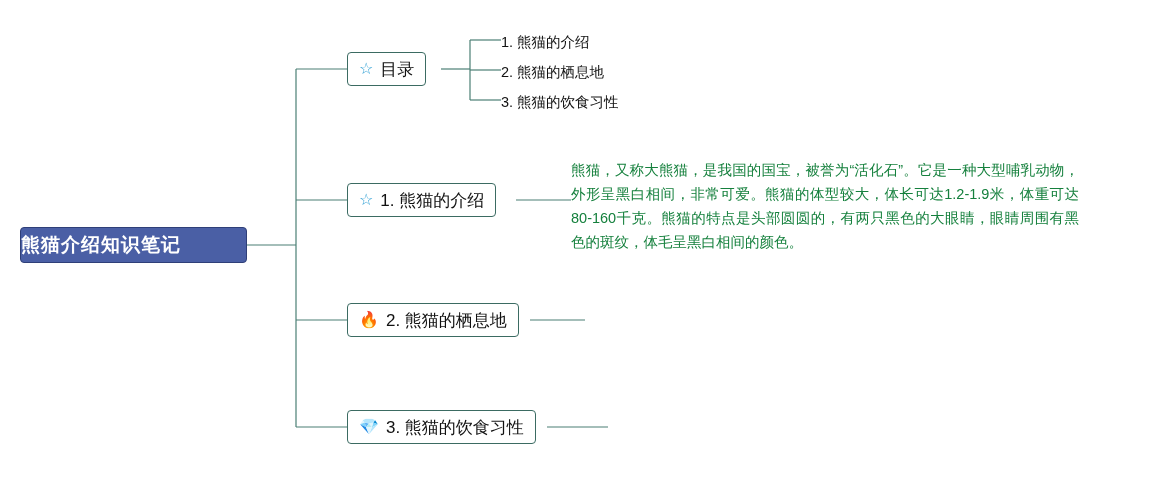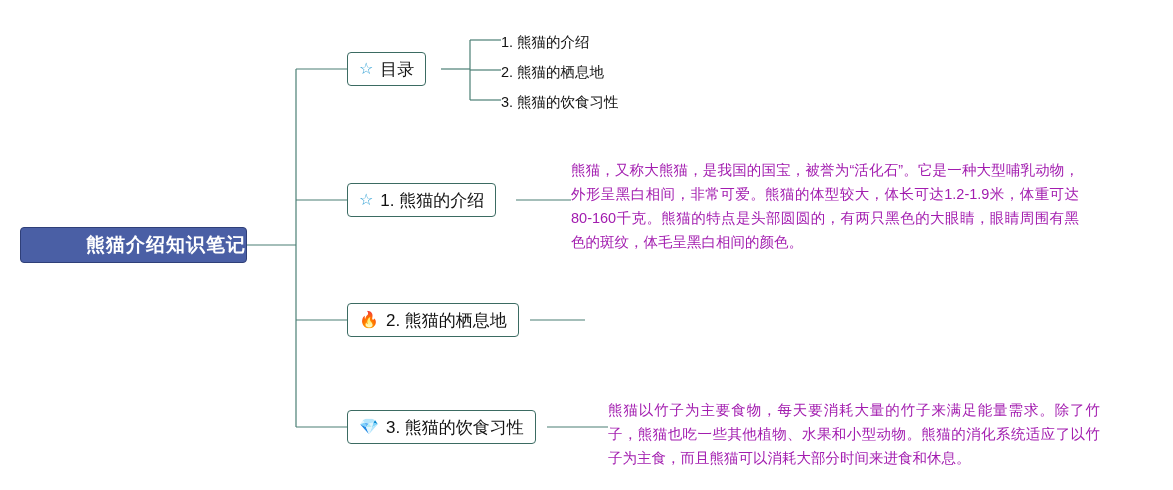--- a/index.html
+++ b/index.html
@@ -35,21 +35,21 @@
   #root-node {
     left: 20px;
     top: 227px;
     width: 227px;
     height: 36px;
     background: #4a5fa5;
     border: 1px solid #2f3f78;
     border-radius: 4px;
     display: flex;
     align-items: center;
-    justify-content: flex-end;
+    justify-content: flex-start;
     color: #ffffff;
     font-size: 19px;
     font-weight: bold;
     letter-spacing: 1px;
   }
   
   .branch {
     background: #ffffff;
     border: 1px solid #3b6b62;
     border-radius: 4px;
@@ -85,21 +85,21 @@
   }
   #leaf-1 { left: 501px; top: 33px; }
   #leaf-2 { left: 501px; top: 63px; }
   #leaf-3 { left: 501px; top: 93px; }
 
   
   .para {
     position: absolute;
     font-size: 14.5px;
     line-height: 24px;
-    color: #a21caf;
+    color: #15803d;
     text-align: justify;
   }
   #para-intro   { left: 571px; top: 158px; width: 508px; }
   #para-habitat { left: 585px; top: 290px; width: 508px; }
   #para-diet    { left: 608px; top: 398px; width: 492px; }
 </style>
 </head>
 <body>
 
 <div id="canvas">
@@ -146,15 +146,14 @@
 
   <div class="node branch" id="node-habitat">
     <span class="icon icon-fire">🔥</span>
     <span>2. 熊猫的栖息地</span>
   </div>
 
   <div class="node branch" id="node-diet">
     <span class="icon icon-gem">💎</span>
     <span>3. 熊猫的饮食习性</span>
   </div>
-  <div class="para" id="para-diet">熊猫以竹子为主要食物，每天要消耗大量的竹子来满足能量需求。除了竹子，熊猫也吃一些其他植物、水果和小型动物。熊猫的消化系统适应了以竹子为主食，而且熊猫可以消耗大部分时间来进食和休息。</div>
 
 </div>
 
 </body></html>

